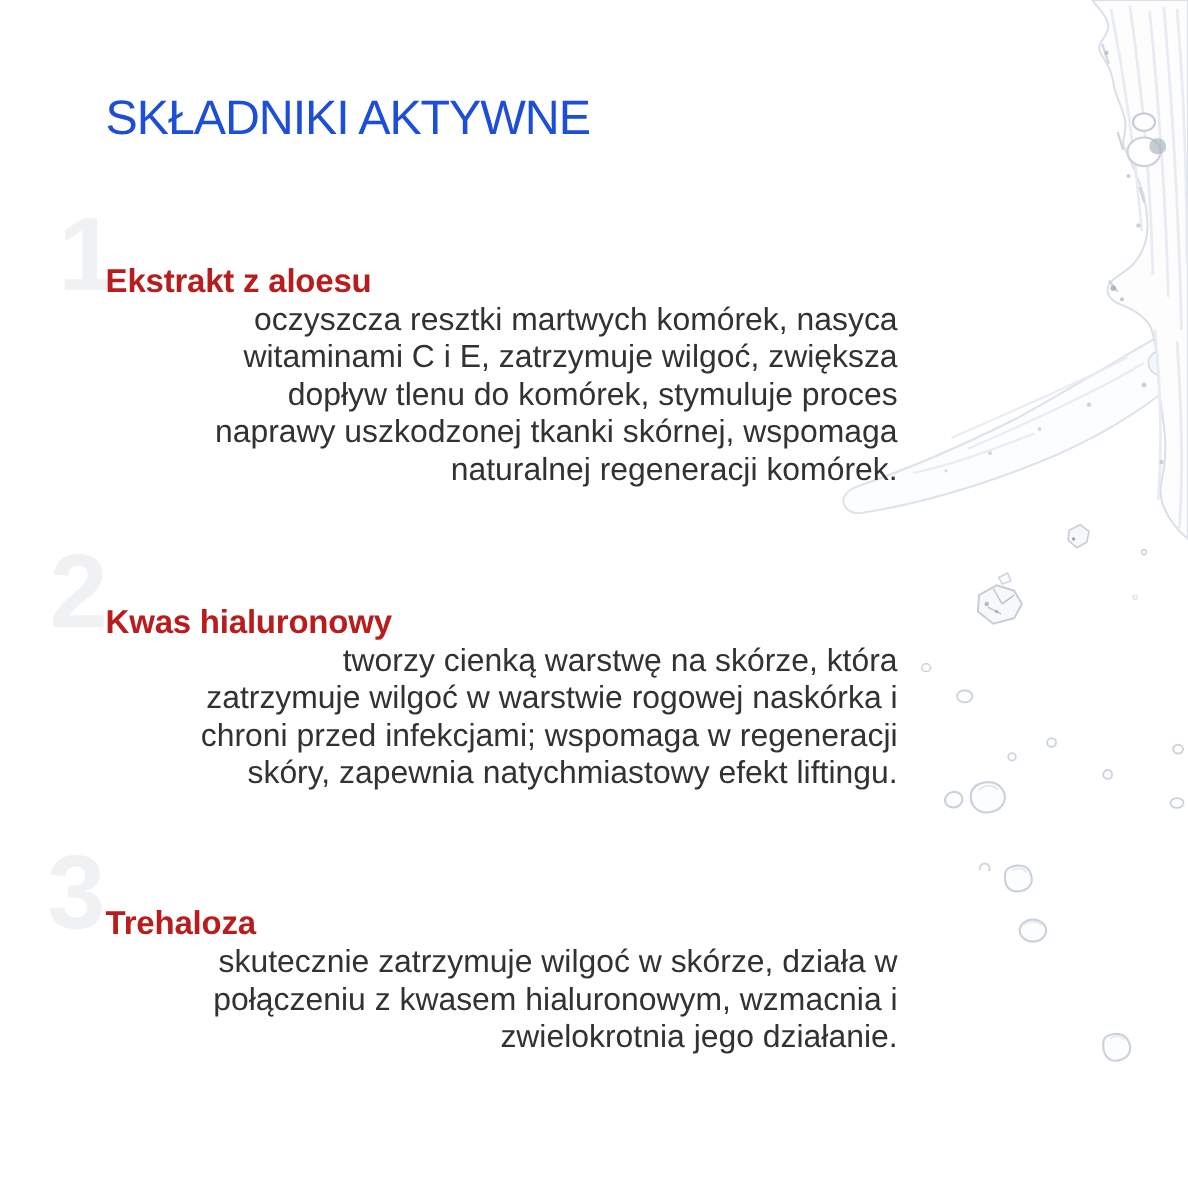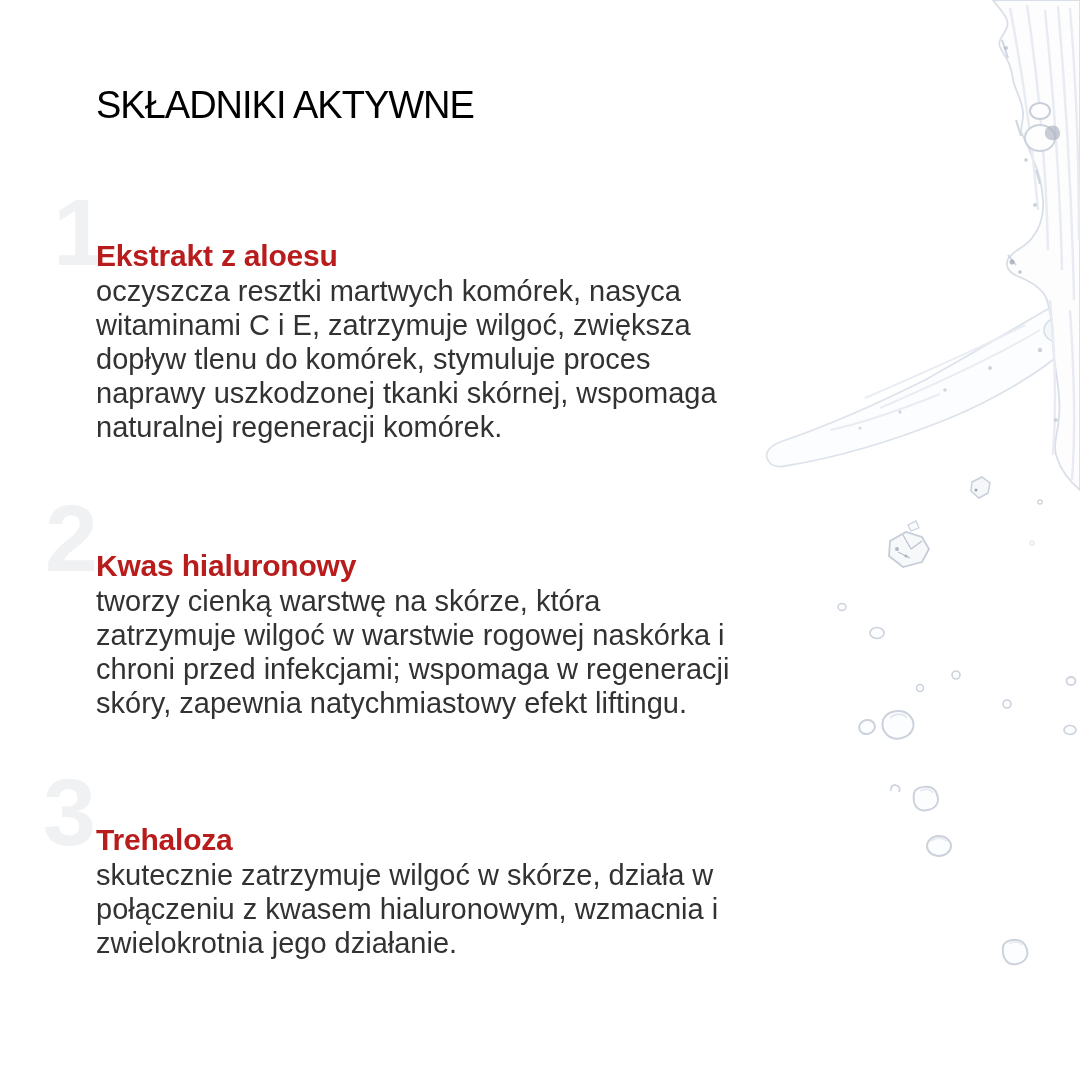--- a/index.html
+++ b/index.html
@@ -5,41 +5,41 @@
   html,body{margin:0;padding:0;}
   body{
     width:1080px;height:1080px;overflow:hidden;
     background:#ffffff;
     font-family:"Liberation Sans", sans-serif;
   }
   .canvas{position:relative;width:1080px;height:1080px;background:#ffffff;}
 
   .page-title{
     position:absolute;left:96px;top:86px;margin:0;
-    font-size:38px;font-weight:400;letter-spacing:-1px;
-    color:#000000;line-height:1;white-space:nowrap;text-align:center;
+    font-size:44px;font-weight:400;letter-spacing:-1px;
+    color:#1d4ed8;line-height:1;white-space:nowrap;text-align:center;
   }
 
   .splash{position:absolute;left:740px;top:0;width:340px;height:1080px;}
 
   .ing{position:absolute;left:96px;width:720px;}
   .ghost{
     position:absolute;z-index:0;
     font-size:95px;font-weight:700;line-height:1;
     color:#eff1f3;user-select:none;
   }
   .ing h2{
     position:relative;z-index:1;margin:0;
     font-size:30px;font-weight:700;letter-spacing:-0.2px;
     line-height:1.2;color:#b91c1c;white-space:nowrap;
   }
   .ing p{
     position:relative;z-index:1;margin:0;
     font-size:29px;font-weight:400;line-height:34px;
-    color:#323232;white-space:pre-line;
+    color:#323232;white-space:pre-line;text-align:right;
   }
   #sec1{top:238px}
   #sec2{top:548px}
   #sec3{top:822px}
   #sec1 .ghost{top:-53px;left:-43px}
   #sec2 .ghost{top:-57px;left:-51px}
   #sec3 .ghost{top:-57px;left:-53px}
 </style>
 </head>
 <body>

